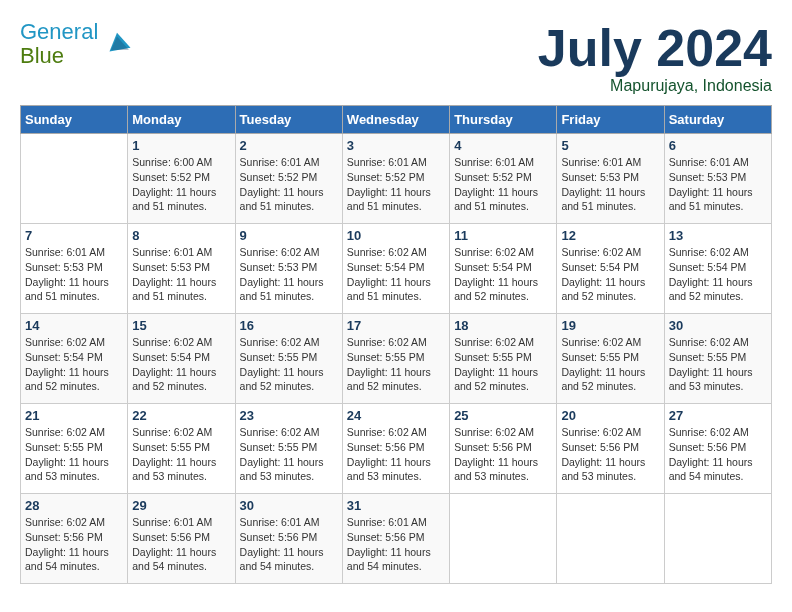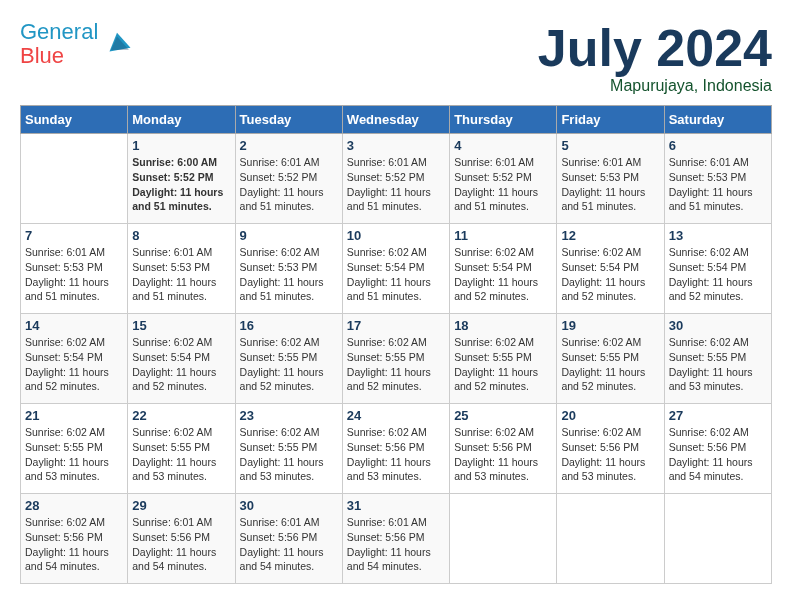--- a/index.html
+++ b/index.html
@@ -95,21 +95,21 @@
   </style>
 </head>
 <body>
 
 <div class="header">
   <div class="logo">
     <div>
       <div style="display:flex;align-items:center;">
         <div class="logo-text">
           <span>General</span><br>
-          <span style="color:#ef4444;text-align:center;">Blue</span>
+          <span style="color:#4d7c0f;text-align:center;">Blue</span>
         </div>
         <svg class="logo-icon" viewBox="0 0 40 40" xmlns="http://www.w3.org/2000/svg">
           <polygon points="20,5 38,25 10,30" fill="#2196c4"></polygon>
           <polygon points="20,10 36,28 12,28" fill="#1a3a5c" opacity="0.3"></polygon>
         </svg>
       </div>
     </div>
   </div>
   <div class="title-block">
     <div class="month-title">July 2024</div>
@@ -127,21 +127,21 @@
         <th>Thursday</th>
         <th>Friday</th>
         <th>Saturday</th>
       </tr>
   </thead>
   <tbody id="calendar-body">
   <tr>
         <td class="empty"></td>
         <td>
           <span class="day-num">1</span>
-          <div class="day-info" style="white-space: pre-line; font-weight: bold;">Sunrise: 6:00 AM
+          <div class="day-info" style="white-space: pre-line;">Sunrise: 6:00 AM
 Sunset: 5:52 PM
 Daylight: 11 hours
 and 51 minutes.</div>
         </td>
         <td>
           <span class="day-num">2</span>
           <div class="day-info" style="white-space: pre-line;">Sunrise: 6:01 AM
 Sunset: 5:52 PM
 Daylight: 11 hours
 and 51 minutes.</div>

